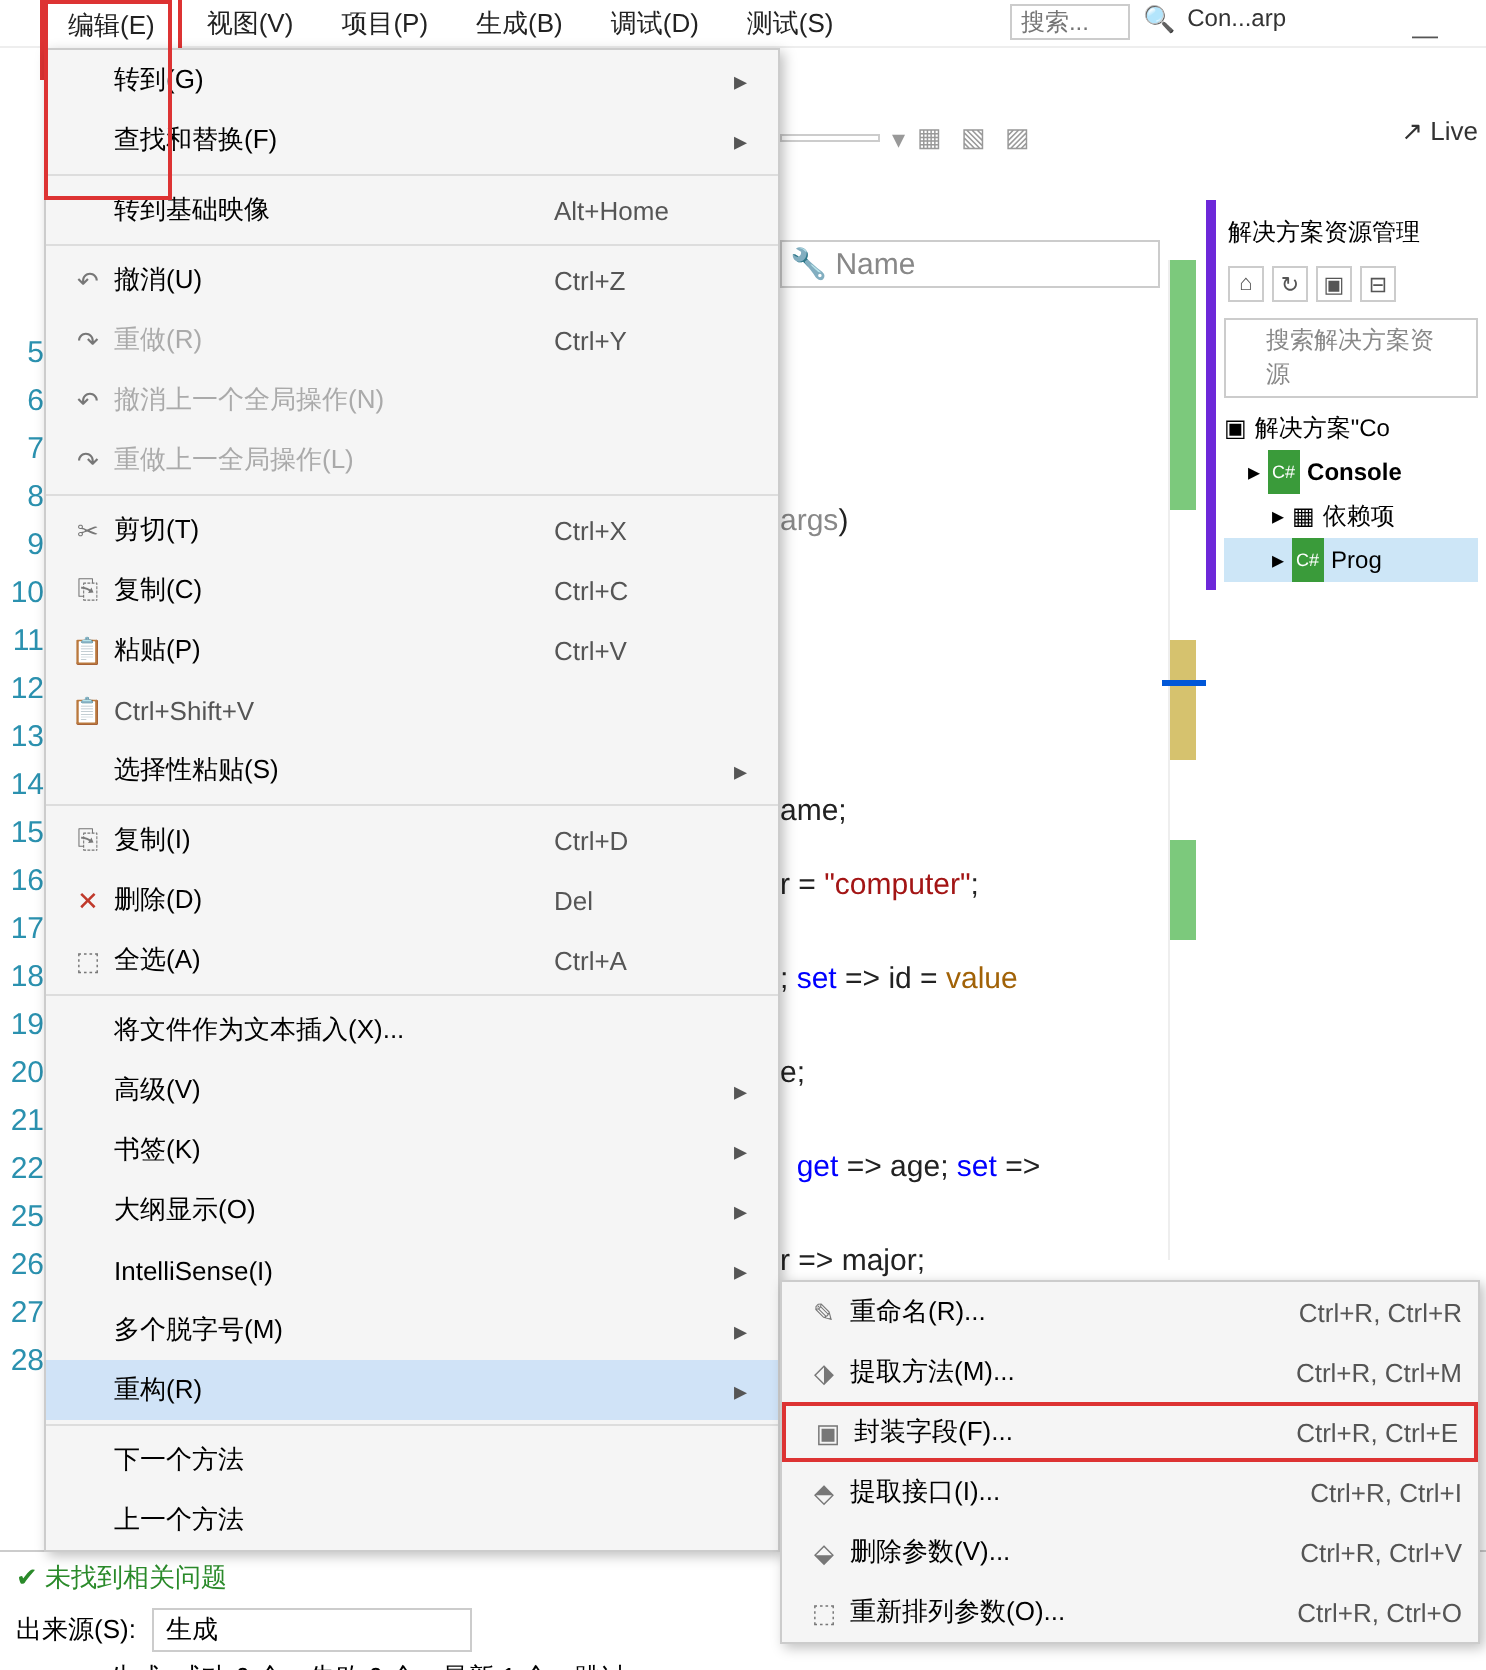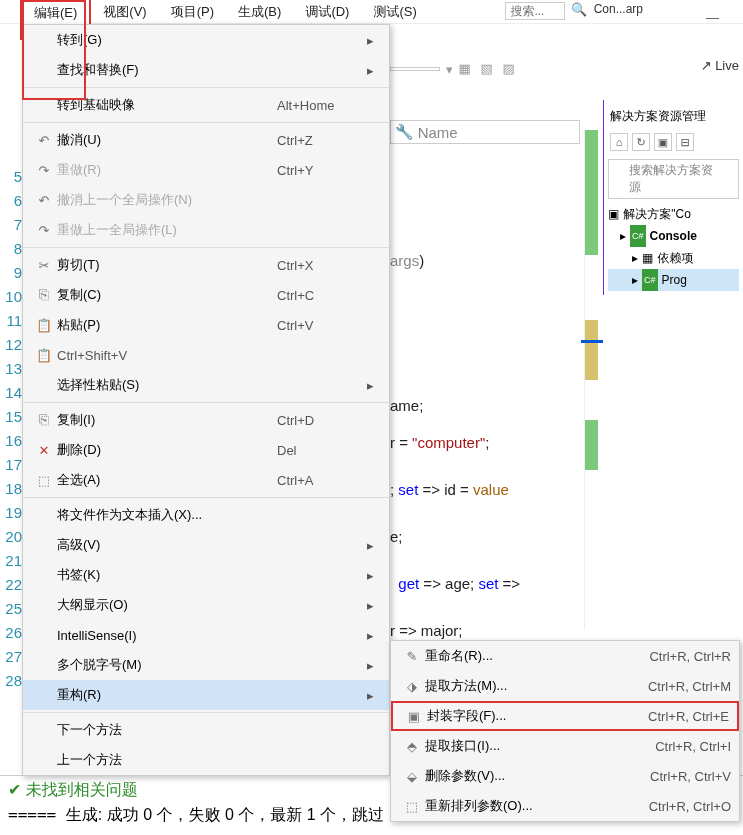--- a/index.html
+++ b/index.html
@@ -39,36 +39,36 @@
 .submenu .srow .slabel { flex: 1; }
 .submenu .srow .sshort { color: #555; }
 
 .codearea { position: absolute; left: 390px; top: 120px; right: 145px; font-family: Consolas, monospace; font-size: 15px; color: #222; }
 .namebox { border: 1px solid #ccc; padding: 2px 4px; display: inline-flex; align-items: center; gap: 4px; width: 190px; color: #888; }
 .wrench { color: #555; }
 .codeline { margin-top: 8px; white-space: pre; }
 .kw-str { color: #a31515; }
 .kw-par { color: #888; }
 
-.rightpanel { position: absolute; right: 0; top: 100px; width: 140px; border-left: 1px solid #6d28d9; background: #fff; padding: 4px; }
+.rightpanel { position: absolute; right: 0; top: 100px; width: 140px; border-left: 5px solid #6d28d9; background: #fff; padding: 4px; }
 .rightpanel .title { font-size: 12px; padding: 4px 2px; }
 .rightpanel .iconrow { display: flex; gap: 4px; padding: 4px 2px; }
 .rightpanel .iconrow .ti { width: 18px; height: 18px; border: 1px solid #ccc; display: flex; align-items: center; justify-content: center; font-size: 11px; color: #555; }
 .rightpanel .searchsln { border: 1px solid #ccc; padding: 2px 20px; font-size: 12px; color: #888; margin: 4px 0; }
 .rightpanel .tree { font-size: 12px; line-height: 22px; }
 .rightpanel .tree .node { display: flex; align-items: center; gap: 4px; }
 .rightpanel .tree .ind1 { padding-left: 12px; }
 .rightpanel .tree .ind2 { padding-left: 24px; }
 .rightpanel .tree .sel { background: #cde6f7; }
 .csicon { background: #3a9b3a; color: #fff; font-size: 9px; padding: 0 2px; }
 
 .minimap { position: absolute; right: 145px; top: 130px; width: 14px; height: 500px; background: linear-gradient(#7cc97c 0 25%, transparent 25% 38%, #d6c26e 38% 50%, transparent 50% 58%, #7cc97c 58% 68%, transparent 68% 100%); border-left: 1px solid #eee; }
 .minimap .mark { position: absolute; left: -4px; width: 22px; height: 3px; background: #0057d8; top: 210px; }
 
-.bottompanel { position: absolute; left: 0; bottom: 0; right: 0; height: 60px; background: #fff; border-top: 1px solid #ccc; padding: 4px 8px; font-size: 16px; }
+.bottompanel { position: absolute; left: 0; bottom: 0; right: 0; height: 60px; background: #fff; border-top: 1px solid #ccc; padding: 4px 8px; font-size: 13px; }
 .bottompanel .noissue { color: #2a8a2a; }
 .bottompanel .outrow { display: flex; align-items: center; gap: 8px; margin-top: 6px; }
 .bottompanel .outsel { border: 1px solid #ccc; padding: 1px 6px; width: 160px; }
 
 .watermark { position: absolute; right: 8px; bottom: 28px; color: #ccc; font-size: 11px; z-index: 0; }
 .dash { position: absolute; right: 24px; top: 10px; color: #555; }
 </style>
 </head>
 <body>
 
@@ -347,16 +347,20 @@
         <span>解决方案"Co</span>
       </div>
     <div class="node ind1">▸ <span class="csicon">C#</span> <b>Console</b></div>
     <div class="node ind2">▸ <span>▦</span> <span>依赖项</span></div>
     <div class="node ind2 sel">▸ <span class="csicon">C#</span> <span>Prog</span></div>
   </div>
 </div>
 
 <div class="bottompanel">
   <div><span style="color:#2a8a2a">✔</span> <span class="noissue">未找到相关问题</span></div>
+  <div class="outrow">
+    <span>出来源(S):</span>
+    <span class="outsel">生成</span>
+  </div>
   <div style="font-family:Consolas,monospace;margin-top:4px">===== <span>生成: 成功 0 个，失败 0 个，最新 1 个，跳过</span> ==</div>
 </div>
 
 <div class="watermark">https://blog.csdn.net/n20164206199</div>
 
 </body></html>

